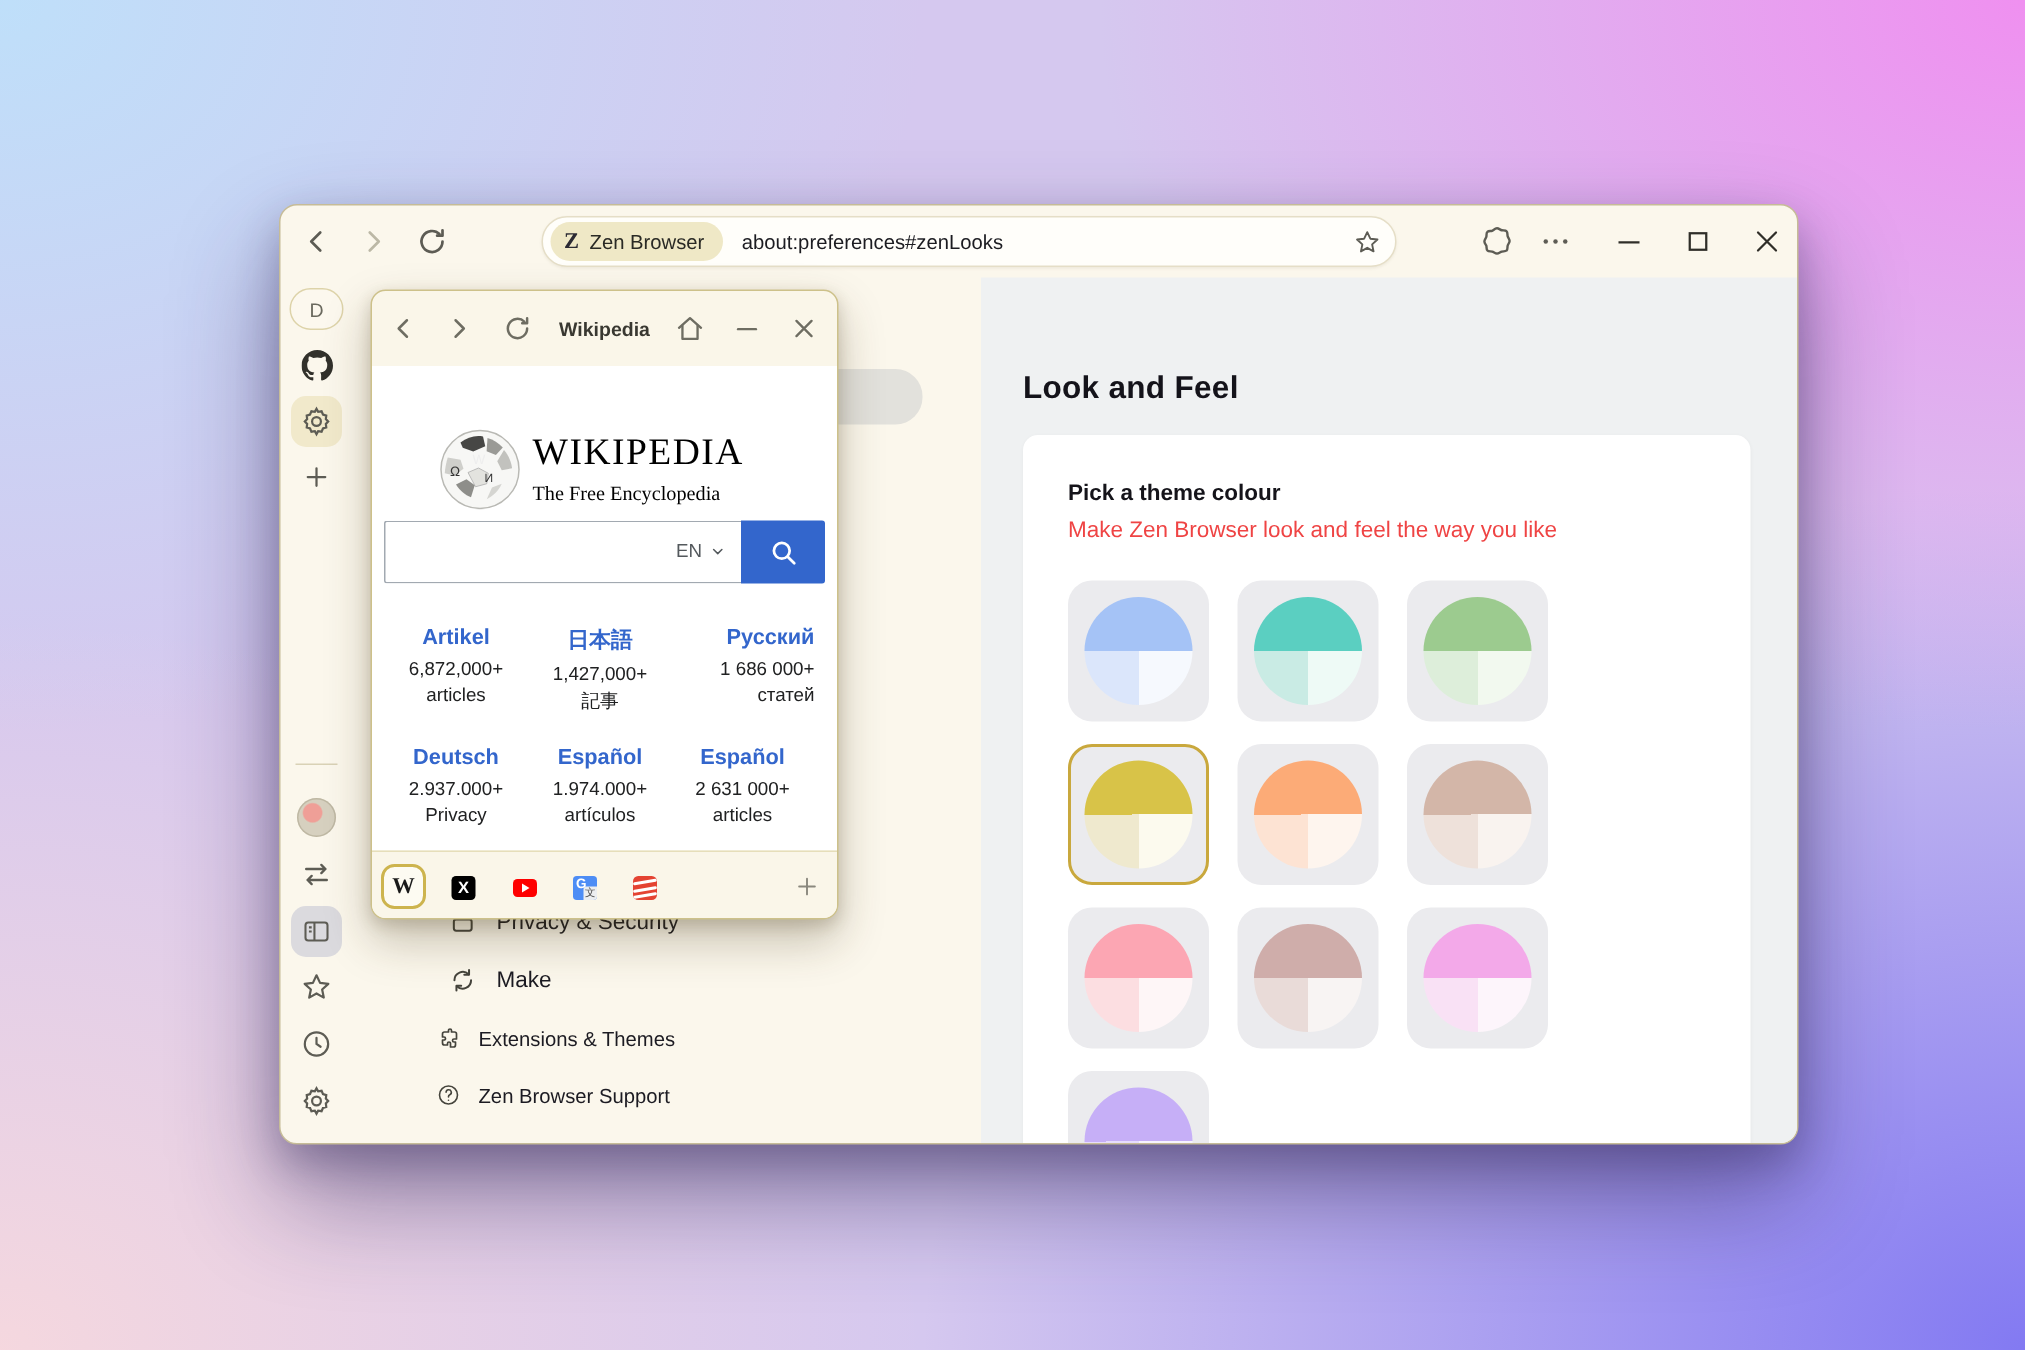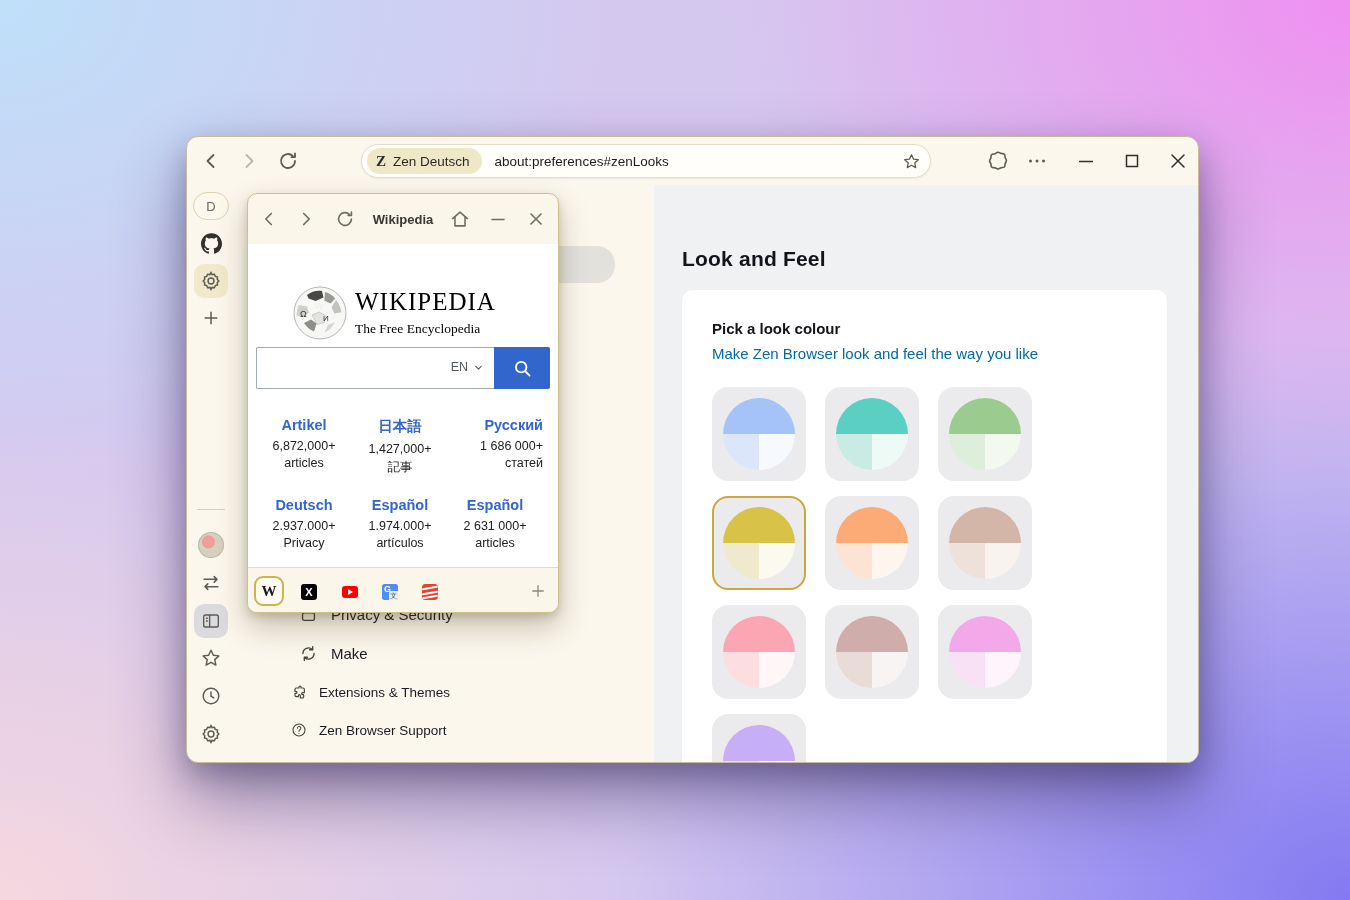--- a/index.html
+++ b/index.html
@@ -63,21 +63,21 @@
   .nav-row svg { color:#45443c; flex:0 0 auto; }
   .nav-large { left:112px; font-size:15px; gap:13px; }
   .nav-small { left:104px; font-size:13.5px; gap:12px; }
 
   
   .content-panel { position:absolute; left:467px; top:48px; right:0; bottom:0; background:#eff1f2; z-index:2; }
   .page-title { position:absolute; left:28px; top:62px; font-size:21px; font-weight:700; color:#14131a; letter-spacing:.2px; }
   .card { position:absolute; left:28px; top:105px; width:485px; height:640px; background:#ffffff;
     border-radius:10px; box-shadow:0 1px 3px rgba(0,0,0,.04); }
   .card-heading { position:absolute; left:30px; top:30px; font-size:15px; font-weight:700; color:#15141a; }
-  .card-subheading { position:absolute; left:30px; top:55px; font-size:15px; color:#0369a1; }
+  .card-subheading { position:absolute; left:30px; top:55px; font-size:15px; color:#ef4444; }
   .swatch-grid { position:absolute; left:30px; top:97px; display:grid;
     grid-template-columns:repeat(3,94px); gap:15px 19px; }
   .swatch { width:94px; height:94px; border-radius:16px; background:#ebebee;
     display:flex; align-items:center; justify-content:center; }
   .swatch.selected { border:2px solid #c9a83d; }
   .swatch-circle { width:72px; height:72px; border-radius:50%; }
 
   
   .popup { position:absolute; left:60px; top:56px; width:312px; height:420px; z-index:10;
     background:#faf6e9; border:1px solid #cdc18a; border-radius:10px; overflow:hidden;
@@ -142,21 +142,21 @@
     <div class="tbtn" style="left:89px; top:12px;">
       <svg viewBox="0 0 24 24" fill="none" stroke="currentColor" stroke-width="1.8" stroke-linecap="round" stroke-linejoin="round">
           <path d="M19 12a7 7 0 1 1-2.05-4.95"></path>
           <path d="M19 4.5v3.6h-3.6"></path>
         </svg>
     </div>
 
     <div class="urlbar">
       <div class="zen-badge">
         <span class="zen-z">Z</span>
-        <span class="zen-label">Zen Deutsch</span>
+        <span class="zen-label">Zen Browser</span>
       </div>
       <span class="url-text">about:preferences#zenLooks</span>
       <div class="url-star">
         <svg viewBox="0 0 24 24" fill="none" stroke="currentColor" stroke-width="1.6" stroke-linejoin="round">
             <path d="M12 3.5l2.6 5.5 6 .7-4.5 4.1 1.2 5.9-5.3-3-5.3 3 1.2-5.9L3.4 9.7l6-.7z"></path>
           </svg>
       </div>
     </div>
 
     <div class="tbtn" style="left:799px; top:12px;">
@@ -277,21 +277,21 @@
               <path d="M12 17.2v.1"></path>
             </svg>
           </span>
           <span>Zen Browser Support</span>
         </div>
       </div>
 
     <div class="content-panel">
       <div class="page-title">Look and Feel</div>
       <div class="card">
-        <div class="card-heading">Pick a look colour</div>
+        <div class="card-heading">Pick a theme colour</div>
         <div class="card-subheading">Make Zen Browser look and feel the way you like</div>
         <div class="swatch-grid" id="swatch-grid">
             <div class="swatch">
               <div class="swatch-circle" style="background: conic-gradient(rgb(165, 195, 246) 0deg, rgb(165, 195, 246) 90deg, rgb(246, 249, 254) 90deg, rgb(246, 249, 254) 180deg, rgb(219, 230, 251) 180deg, rgb(219, 230, 251) 270deg, rgb(165, 195, 246) 270deg, rgb(165, 195, 246) 360deg);"></div>
             </div>
             <div class="swatch">
               <div class="swatch-circle" style="background: conic-gradient(rgb(91, 207, 193) 0deg, rgb(91, 207, 193) 90deg, rgb(238, 250, 246) 90deg, rgb(238, 250, 246) 180deg, rgb(201, 235, 228) 180deg, rgb(201, 235, 228) 270deg, rgb(91, 207, 193) 270deg, rgb(91, 207, 193) 360deg);"></div>
             </div>
             <div class="swatch">
               <div class="swatch-circle" style="background: conic-gradient(rgb(156, 203, 143) 0deg, rgb(156, 203, 143) 90deg, rgb(242, 249, 239) 90deg, rgb(242, 249, 239) 180deg, rgb(221, 238, 218) 180deg, rgb(221, 238, 218) 270deg, rgb(156, 203, 143) 270deg, rgb(156, 203, 143) 360deg);"></div>

